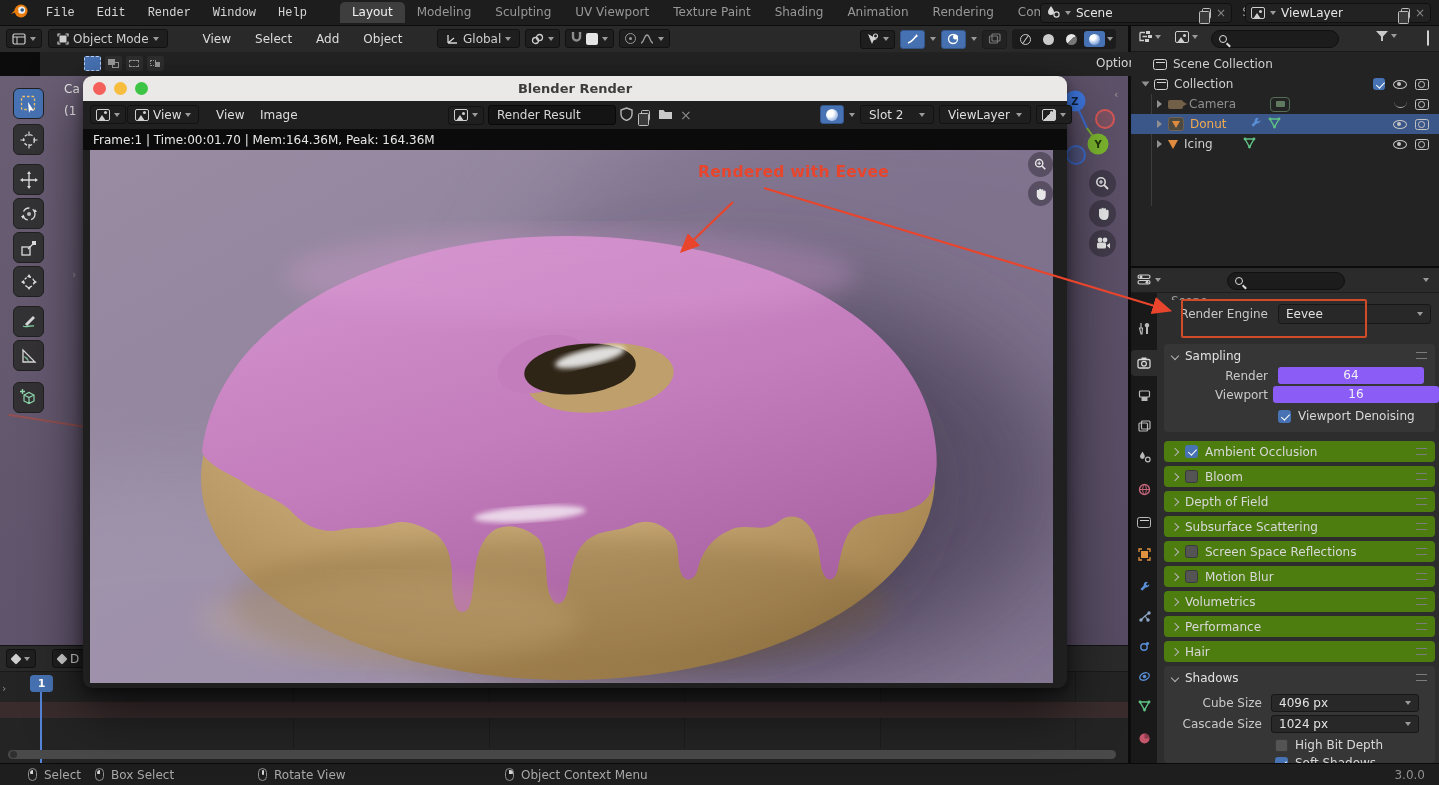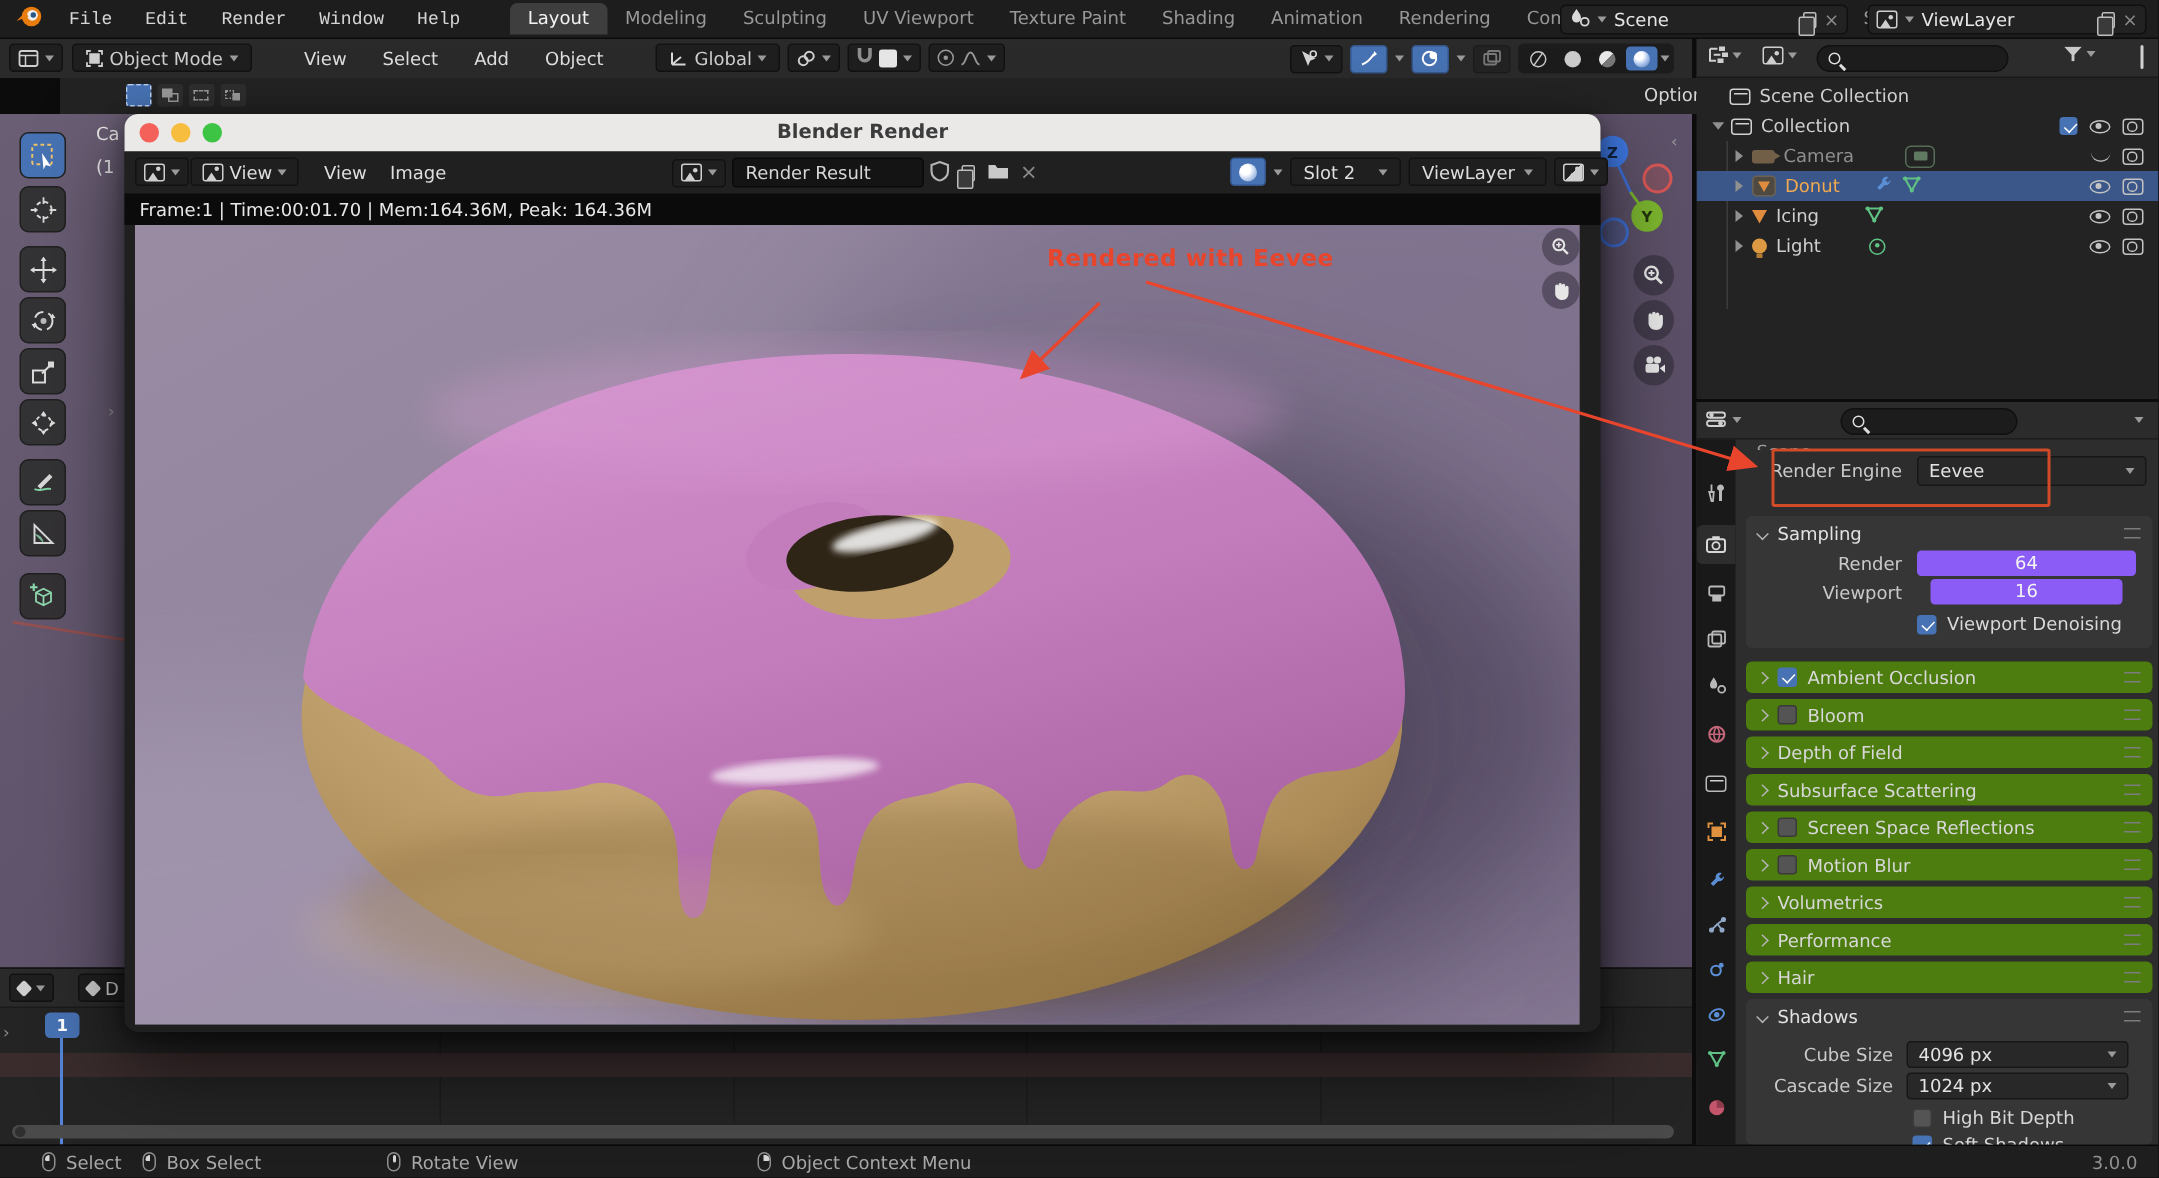--- a/index.html
+++ b/index.html
@@ -528,30 +528,20 @@
             <path d="M2 2 H11 L6.5 10 Z" fill="none" stroke="#5fc183" stroke-width="1.4"></path>
             <circle cx="2" cy="2" r="1.4" fill="#5fc183"></circle>
             <circle cx="11" cy="2" r="1.4" fill="#5fc183"></circle>
             <circle cx="6.5" cy="10" r="1.4" fill="#5fc183"></circle>
           </svg></span>
       <span class="rtoggles">
           <span class="i-eye"></span>
           <span class="i-cam"></span>
         </span>
     </div>
-    <div class="orow" style="top:128px;padding-left:26px">
-      <span class="treearrow"></span>
-      <span class="i-bulb"></span>
-      <span class="lab">Light</span>
-      <span style="margin-left:26px" class="i-ldata"></span>
-      <span class="rtoggles">
-          <span class="i-eye"></span>
-          <span class="i-cam"></span>
-        </span>
-    </div>
   </div>
 
   <div id="props" class="abs">
     <div class="hd">
       <div class="flex" style="position:absolute;left:6px;top:5px;gap:3px">
         <svg width="15" height="13" viewBox="0 0 15 13">
             <rect x="1" y="2" width="12" height="3.5" rx="1.7" fill="none" stroke="#cfcfcf" stroke-width="1.2"></rect>
             <circle cx="4" cy="3.7" r="1.5" fill="#cfcfcf"></circle>
             <rect x="1" y="7.5" width="12" height="3.5" rx="1.7" fill="none" stroke="#cfcfcf" stroke-width="1.2"></rect>
             <circle cx="10" cy="9.2" r="1.5" fill="#cfcfcf"></circle>
@@ -666,21 +656,21 @@
     <div class="panel" style="top:76px;height:88px">
       <div class="flex" style="position:absolute;left:8px;top:5px;gap:7px">
         <span class="chev-d"></span>
         <span style="color:#e2e2e2">Sampling</span>
       </div>
       <span class="grip" style="position:absolute;right:8px;top:8px"></span>
     </div>
     <span class="plabel" style="left:20px;top:101px">Render</span>
     <div class="val" style="position:absolute;left:147px;top:99px;width:146px;height:17px;line-height:17px"><span>64</span></div>
     <span class="plabel" style="left:20px;top:120px">Viewport</span>
-    <div class="val" style="position:absolute;left:156px;top:118px;width:128px;height:17px;line-height:17px"><span>16</span></div>
+    <div class="val" style="position:absolute;left:142px;top:118px;width:166px;height:17px;line-height:17px"><span>16</span></div>
     <div class="flex" style="position:absolute;left:147px;top:141px;gap:7px">
       <span class="cb on"></span>
       <span style="color:#d8d8d8">Viewport Denoising</span>
     </div>
 
     <div class="sect" style="top:173px">
         <span class="chev-r"></span>
         <span class="cb on"></span>
         <span>Ambient Occlusion</span>
         <span class="grip"></span>

